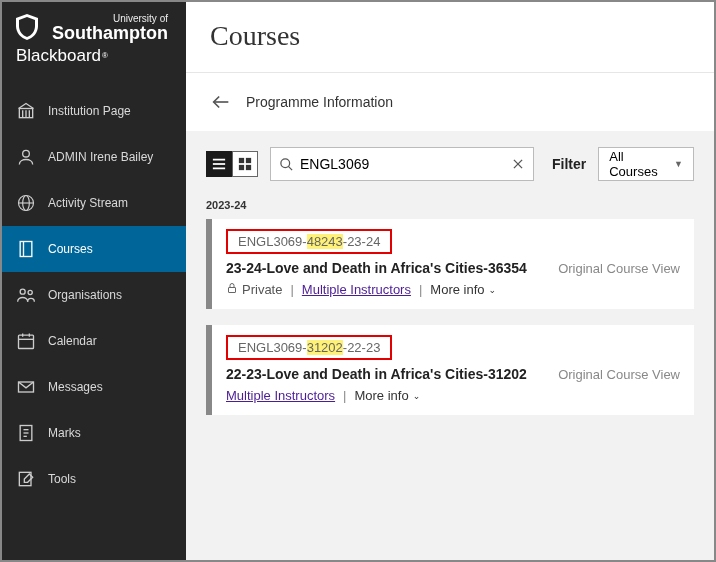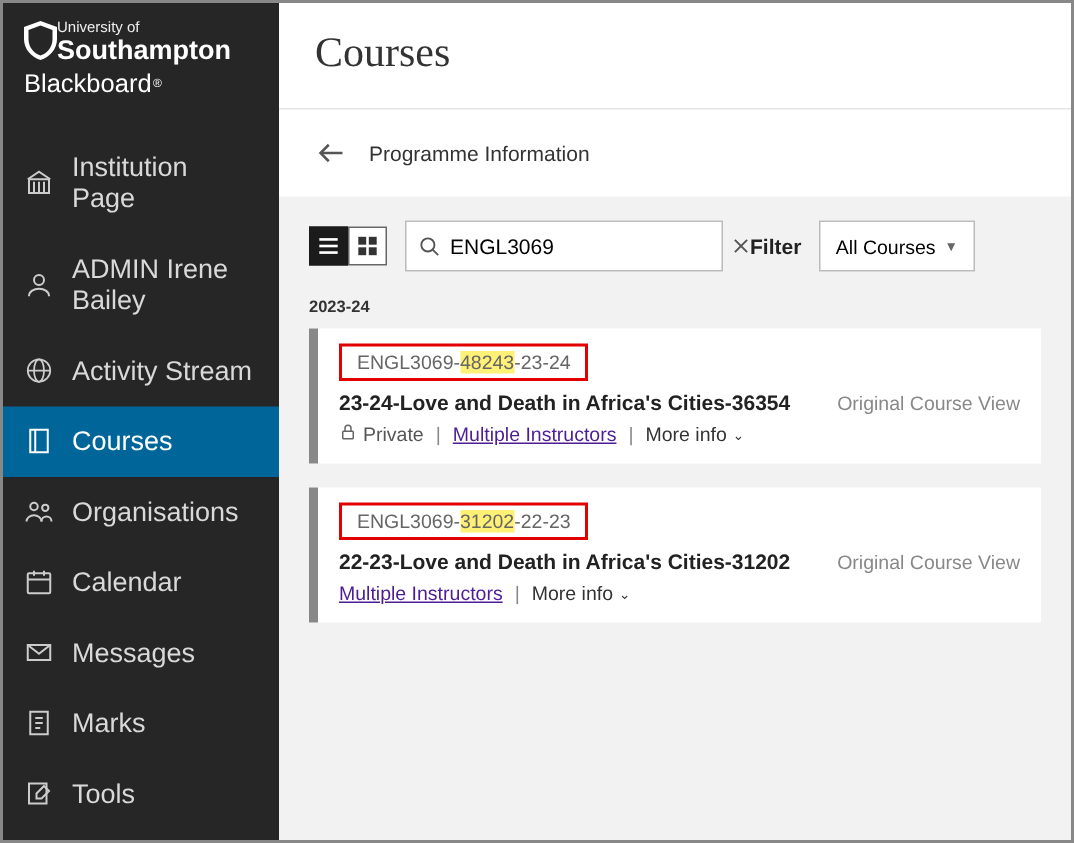--- a/index.html
+++ b/index.html
@@ -24,21 +24,22 @@
     flex-direction: column;
     font-size: 14px;
   }
   .brand {
     padding: 12px 14px 18px 14px;
     background: #262626;
   }
   .brand-top {
     display: flex;
     align-items: flex-start;
-    gap: 0;
+    gap: 14px;
+    text-align: right;
   }
   .brand-shield {
     flex: 0 0 auto;
   }
   .brand-text small {
     display: block;
     font-size: 10px;
     color: #eee;
     line-height: 1;
   }
@@ -74,21 +75,22 @@
     height: 20px;
     display:flex;
     align-items:center;
     justify-content:center;
   }
   .nav-item.active {
     background: #006699;
     color: #fff;
   }
   .nav-item .label {
-    font-size: 18px;
+    font-size: 12px;
+    text-align: right;
   }
   
   .main {
     flex: 1;
     background: #fff;
     overflow-y: auto;
     display:flex;
     flex-direction:column;
   }
   .page-header {
@@ -149,21 +151,21 @@
     color: #fff;
     border-color:#1b1b1b;
   }
   .search-box {
     flex: 0 0 auto;
     display: flex;
     align-items: center;
     background: #fff;
     border: 1px solid #bbb;
     padding: 4px 8px;
-    width: 212px;
+    width: 264px;
     height: 34px;
   }
   .search-box input {
     border: none;
     outline: none;
     font-size: 14px;
     flex: 1;
     margin: 0 6px;
     background: transparent;
   }

